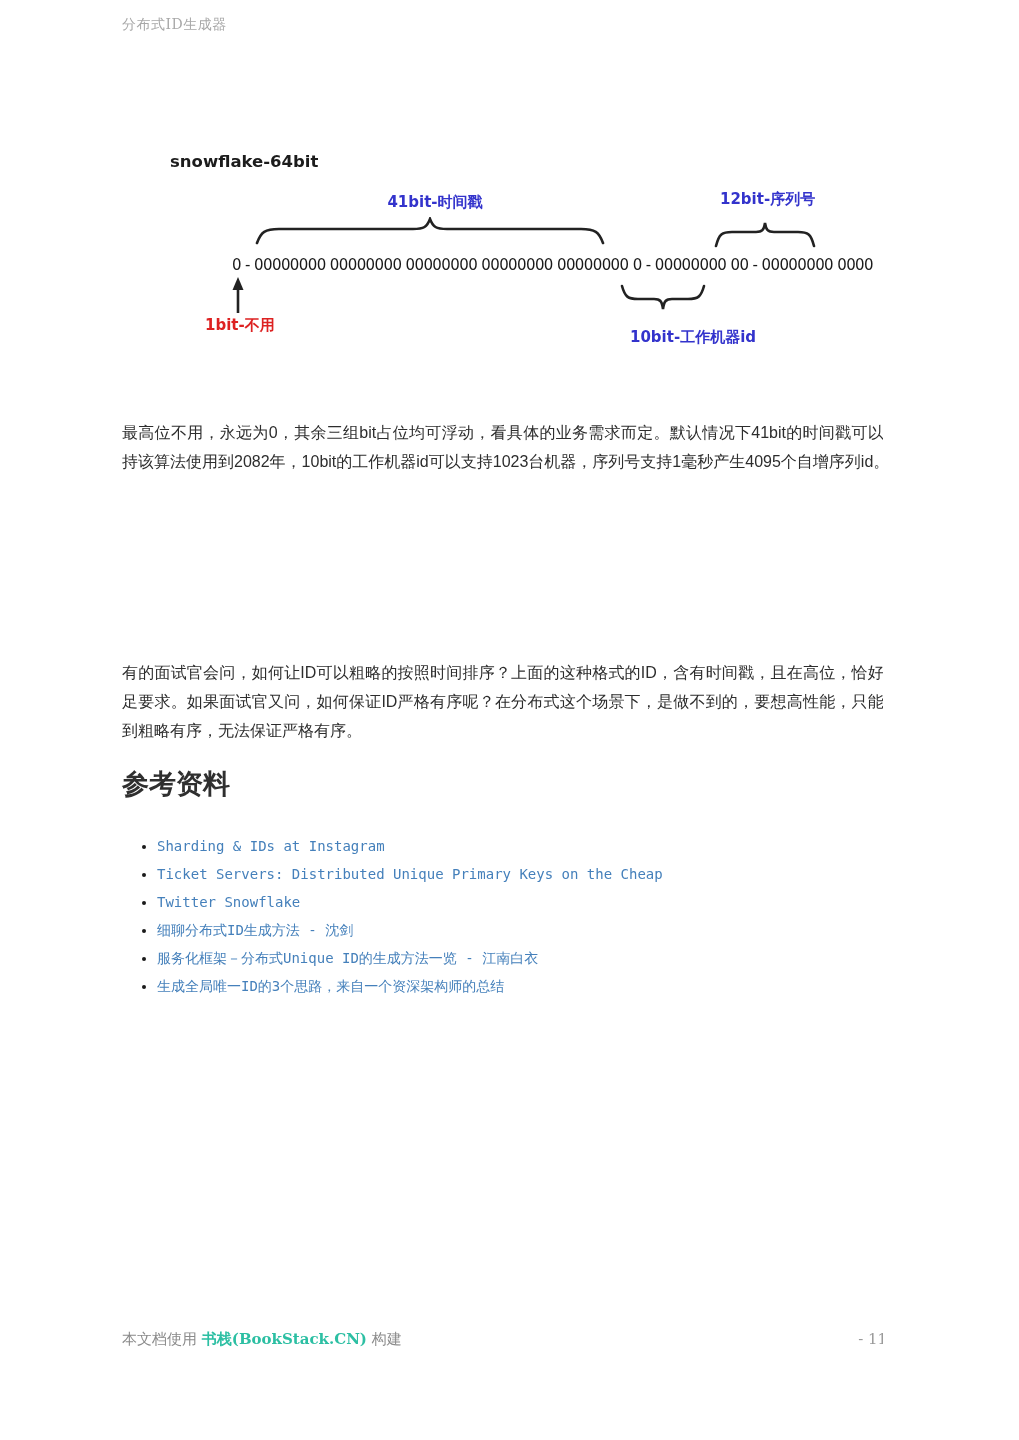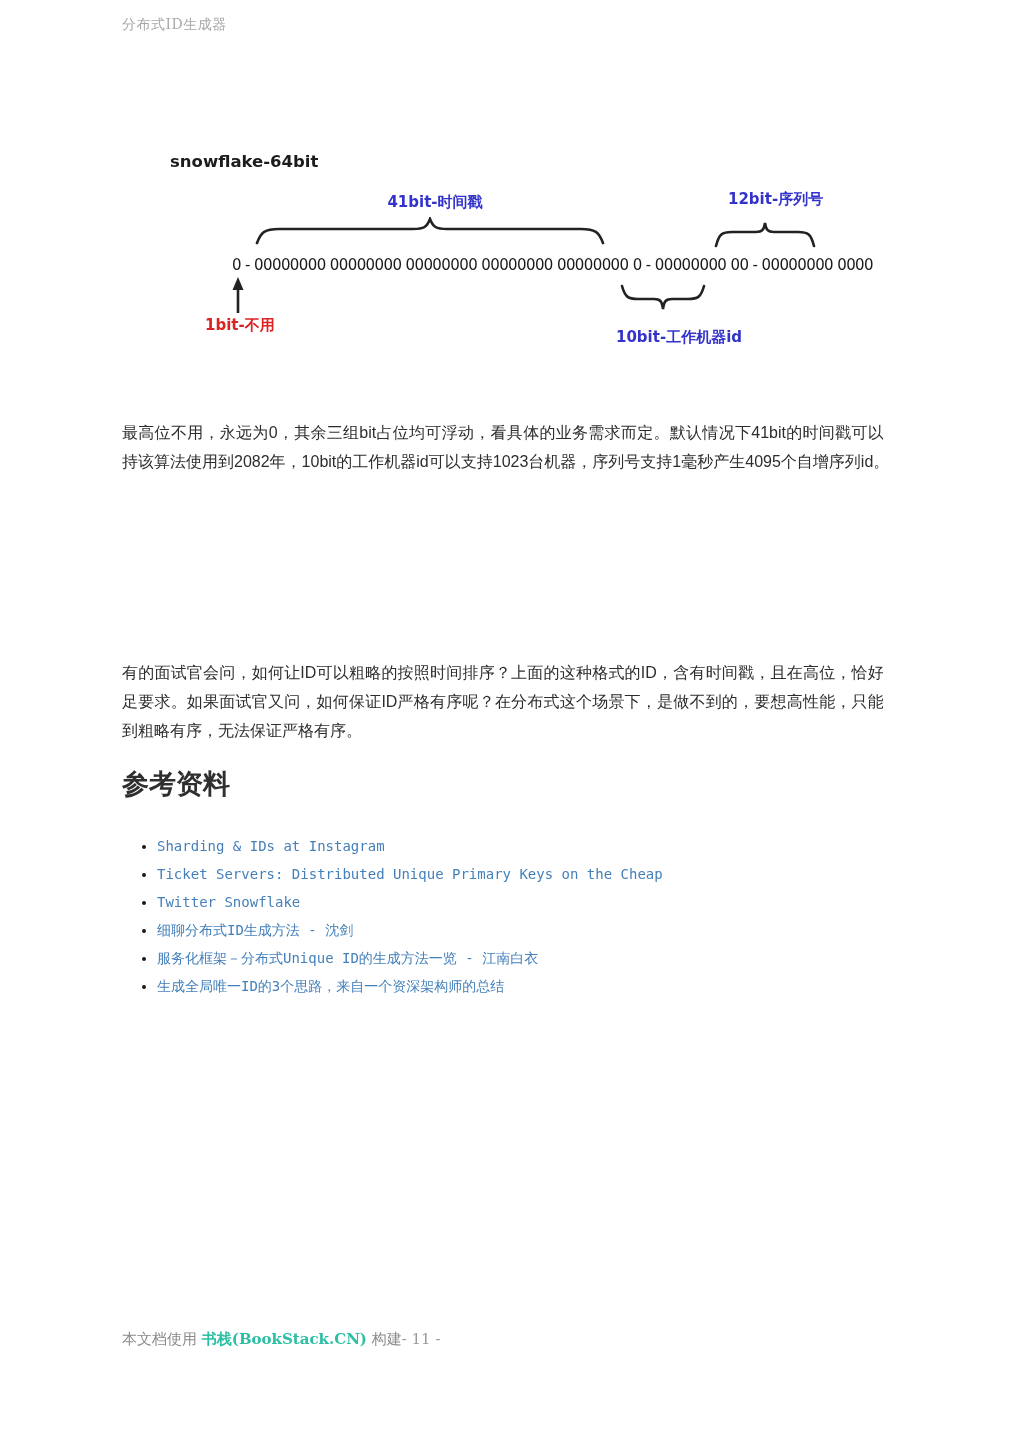--- a/index.html
+++ b/index.html
@@ -20,23 +20,23 @@
   
   .diagram { position: absolute; left: 0; top: 0; width: 1019px; height: 380px; }
   .diagram-title {
     position: absolute; left: 170px; top: 152px;
     font-size: 16.5px; font-weight: bold; color: #1c1c1c;
   }
   .lbl { position: absolute; font-size: 15px; font-weight: bold; white-space: nowrap; }
   .lbl-blue { color: #3333cc; }
   .lbl-red  { color: #dd2222; }
   .lbl-41   { left: 350px; top: 193px; width: 170px; text-align: center; }
-  .lbl-12   { left: 720px; top: 190px; margin-left: 8px; }
+  .lbl-12   { left: 720px; top: 190px; }
   .lbl-1    { left: 205px; top: 316px; }
-  .lbl-10   { left: 616px; top: 328px; }
+  .lbl-10   { left: 630px; top: 328px; }
   .bits {
     position: absolute; left: 232px; top: 256px;
     font-family: "DejaVu Sans", sans-serif;
     font-size: 15px; font-weight: normal; color: #1a1a1a;
     letter-spacing: -0.6px; white-space: nowrap;
   }
   .brace, .up-arrow { position: absolute; }
   .brace svg, .up-arrow svg { display: block; }
   .brace-41 { left: 255px; top: 217px; }
   .brace-12 { left: 714px; top: 221px; }
@@ -62,21 +62,21 @@
     position: absolute; left: 122px; top: 832px;
     padding-left: 35px; list-style: disc; color: #1a1a1a;
   }
   .ref-list li {
     font-family: "DejaVu Sans Mono", "DejaVu Sans", monospace;
     font-size: 14px; line-height: 28px;
   }
   
   .doc-footer {
     position: absolute; left: 122px; top: 1330px; width: 775px;
-    display: flex; justify-content: flex-start; align-items: baseline;
+    display: flex; justify-content: space-between; align-items: baseline;
     font-family: "DejaVu Serif", "Liberation Serif", serif;
     font-size: 15px; color: #8b8b8b;
   }
   .footer-link { color: #2cbfa3; font-weight: bold; text-decoration: none; cursor: pointer; }
   .page-num { color: #9a9a9a; }
 </style>
 </head>
 <body>
 
 <div class="page">

